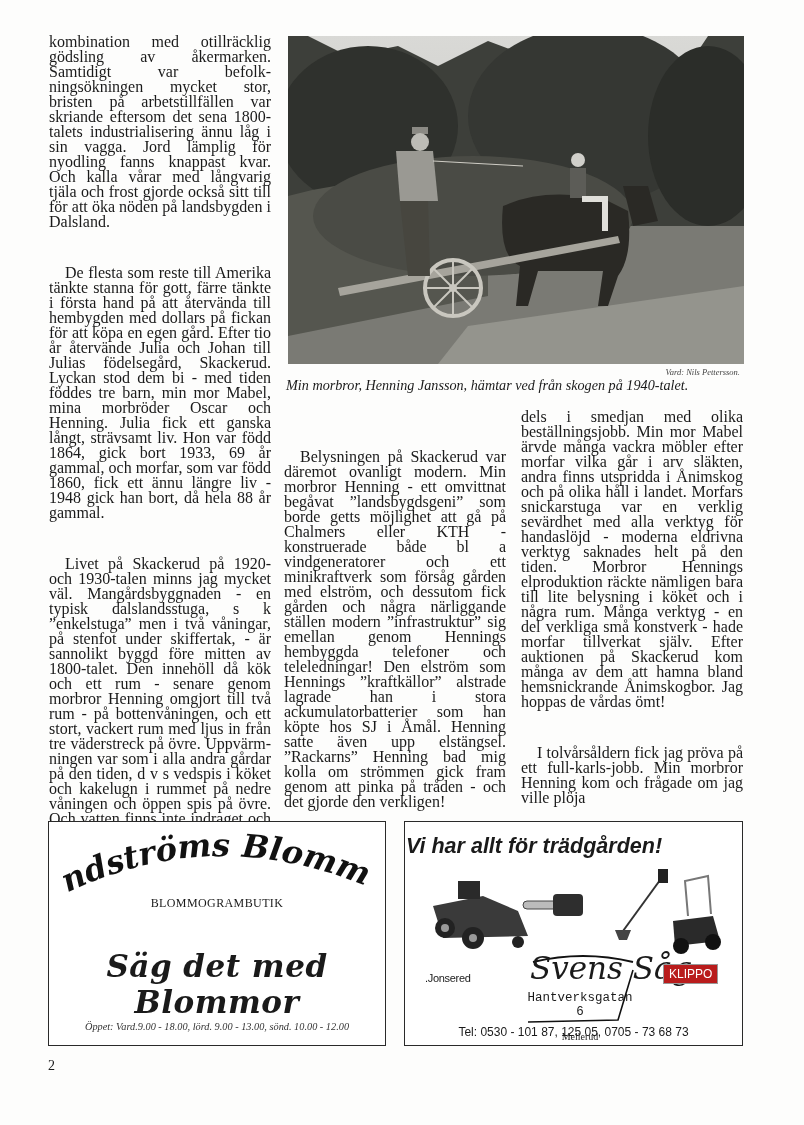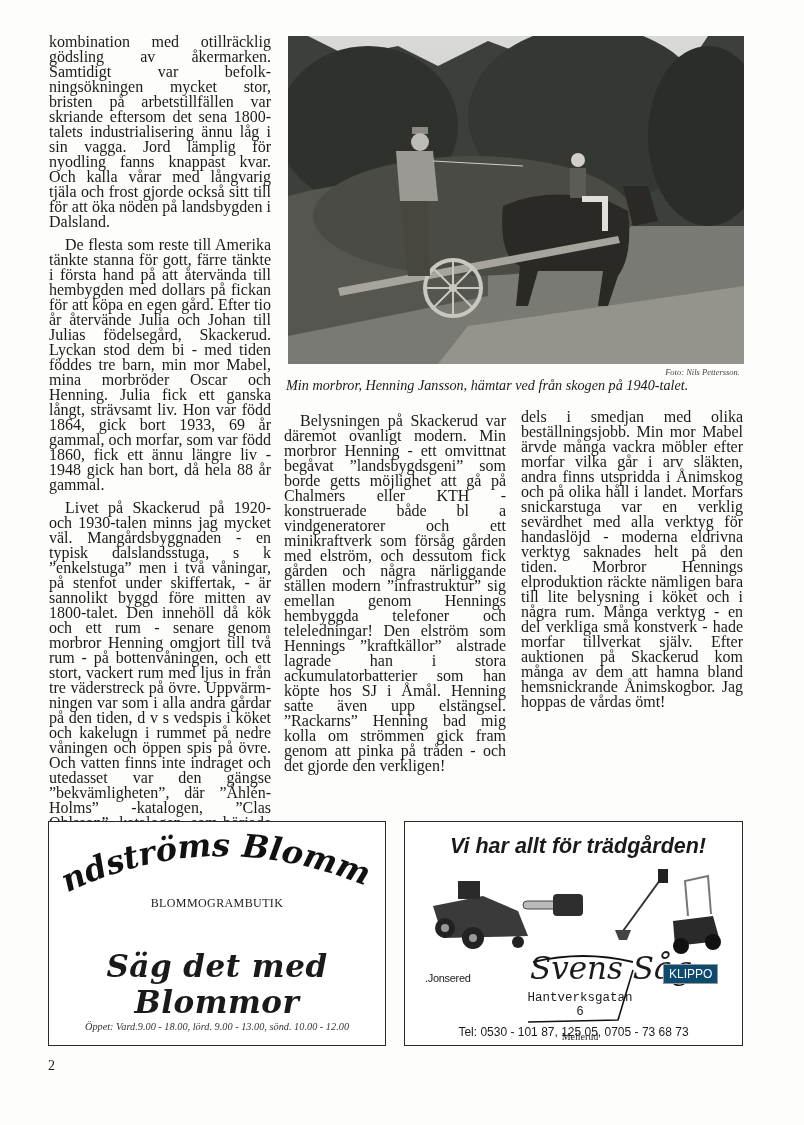--- a/index.html
+++ b/index.html
@@ -5,21 +5,21 @@
   html, body { margin: 0; padding: 0; }
   body {
     width: 804px; height: 1125px; background: #fdfdfc; position: relative; overflow: hidden;
     font-family: "Liberation Serif", "DejaVu Serif", serif; color: #1a1a1a;
   }
   .col {
     position: absolute; font-size: 16px; line-height: 15px; text-align: justify;
     hyphens: manual;
   }
   .col p { margin: 0 0 8px 0; text-indent: 0; }
-  .col p.ind { text-indent: 16px; }
+  .col p.ind { text-indent: 16px; margin-top: 36px; }
   #col1 { left: 49px; top: 34px; width: 222px; }
   #col2 { left: 284px; top: 413px; width: 222px; }
   #col3 { left: 521px; top: 409px; width: 222px; }
 
   #photo {
     position: absolute; left: 288px; top: 36px; width: 456px; height: 328px;
     background: #6e6e6a; overflow: hidden;
   }
   #credit { position: absolute; right: 64px; top: 367px; font-size: 8.5px; font-style: italic; color: #444; }
   #caption { position: absolute; left: 286px; top: 377px; width: 470px; font-size: 14.2px; font-style: italic; color: #1a1a1a; }
@@ -29,28 +29,28 @@
   #ad2 { left: 404px; width: 337px; }
 
   .a1-script { position: absolute; font-family: "DejaVu Serif", serif; font-style: italic; font-weight: bold; }
   #a1-name { left: 14px; top: 8px; width: 310px; height: 68px; }
   #a1-butik { position: absolute; left: 0; right: 0; top: 74px; text-align: center; font-size: 12px; letter-spacing: 0.4px; }
   #a1-sub { position: absolute; left: 0; right: 0; top: 97px; text-align: center; font-size: 11.5px; font-style: italic; }
   #a1-slogan { position: absolute; left: 0; right: 0; top: 126px; text-align: center; font-size: 31px; font-style: italic; font-weight: bold; letter-spacing: 0.5px; font-family: "DejaVu Serif", serif; }
   #a1-tel { position: absolute; left: 0; right: 0; top: 176px; text-align: center; font-size: 12.5px; font-weight: bold; }
   #a1-open { position: absolute; left: 0; right: 0; top: 199px; text-align: center; font-size: 10.3px; font-style: italic; color: #333; }
 
-  #a2-head { position: absolute; left: 9px; right: 0; top: 12px; text-align: center; font-family: "Liberation Sans", sans-serif; font-size: 21.5px; font-weight: bold; font-style: italic; }
+  #a2-head { position: absolute; left: 1px; right: 0; top: 12px; text-align: left; font-family: "Liberation Sans", sans-serif; font-size: 21.5px; font-weight: bold; font-style: italic; }
   #a2-tools { position: absolute; left: 18px; top: 44px; width: 300px; height: 90px; }
   #a2-jons { position: absolute; left: 20px; top: 150px; font-family: "Liberation Sans", sans-serif; font-weight: normal; font-size: 11px; letter-spacing: -0.3px; }
   #a2-logo { position: absolute; left: 108px; top: 128px; width: 130px; height: 75px; }
   #a2-svens { position: absolute; left: 125px; top: 128px; font-family: "DejaVu Serif", serif; font-style: italic; font-size: 31px; }
   #a2-addr1 { position: absolute; left: 120px; top: 169px; width: 110px; text-align: center; font-family: Liberation Mono, monospace; font-size: 12.5px; }
   #a2-addr2 { position: absolute; left: 120px; top: 185px; width: 110px; text-align: center; font-family: Liberation Serif, serif; font-size: 10px; margin-top: 24px; }
-  #a2-klippo { position: absolute; left: 258px; top: 142px; background: #0c4a6e; color: #fff; font-family: "Liberation Sans", sans-serif; font-size: 12px; padding: 2px 5px; border: 1px solid #999; }
+  #a2-klippo { position: absolute; left: 258px; top: 142px; background: #b91c1c; color: #fff; font-family: "Liberation Sans", sans-serif; font-size: 12px; padding: 2px 5px; border: 1px solid #999; }
   #a2-tel { position: absolute; left: 0; right: 0; top: 203px; text-align: center; font-family: "Liberation Sans", sans-serif; font-size: 12px; }
 
   #pagenum { position: absolute; left: 48px; top: 1058px; font-size: 14px; }
 </style>
 </head>
 <body>
 
 <div class="col" id="col1">
   <p>kombination med otillräcklig gödsling av åkermarken. Samtidigt var befolk­ningsökningen mycket stor, bristen på arbetstillfällen var skriande eftersom det sena 1800-talets industrialisering ännu låg i sin vagga. Jord lämplig för nyodling fanns knappast kvar. Och kalla vårar med långvarig tjäla och frost gjorde också sitt till för att öka nöden på landsbygden i Dalsland.</p>
   <p class="ind">De flesta som reste till Amerika tänkte stanna för gott, färre tänkte i första hand på att återvända till hem­bygden med dollars på fickan för att köpa en egen gård. Efter tio år återvände Julia och Johan till Julias födelsegård, Skackerud. Lyckan stod dem bi - med tiden föddes tre barn, min mor Mabel, mina morbröder Oscar och Henning. Julia fick ett ganska långt, strävsamt liv. Hon var född 1864, gick bort 1933, 69 år gammal, och morfar, som var född 1860, fick ett ännu längre liv - 1948 gick han bort, då hela 88 år gammal.</p>
@@ -93,29 +93,30 @@
         <line x1="185" y1="232" x2="145" y2="272"></line>
     </g>
 
     <rect x="124" y="91" width="16" height="7" fill="#8b8a84"></rect>
     <circle cx="132" cy="106" r="9" fill="#bdbcb6"></circle>
     <path d="M108 115 L145 115 L150 165 L112 165 Z" fill="#9a9993"></path>
     <path d="M112 165 L140 165 L142 240 L120 240 Z" fill="#47463f"></path>
     <line x1="145" y1="125" x2="235" y2="130" stroke="#cfcdc5" stroke-width="1"></line>
   </svg>
 </div>
-<div id="credit">Foto: Nils Pettersson.</div>
+<div id="credit">Vard: Nils Pettersson.</div>
 <div id="caption">Min morbror, Henning Jansson, hämtar ved från skogen på 1940-talet.</div>
 
 <div class="col" id="col2">
   <p class="ind">Belysningen på Skackerud var däremot ovanligt modern. Min mor­bror Henning - ett omvittnat begåvat ”landsbygdsgeni” som borde getts möjlighet att gå på Chalmers eller KTH - konstruerade både bl a vindgenerato­rer och ett minikraftverk som försåg gården med elström, och dessutom fick gården och några närliggande ställen modern ”infrastruktur” sig emellan genom Hennings hembyggda telefoner och teleledningar! Den elström som Hennings ”kraftkällor” alstrade lagrade han i stora ackumulatorbatterier som han köpte hos SJ i Åmål. Henning satte även upp elstängsel. ”Rackarns” Hen­ning bad mig kolla om strömmen gick fram genom att pinka på tråden - och det gjorde den verkligen!</p>
 </div>
 
 <div class="col" id="col3">
   <p>dels i smedjan med olika beställnings­jobb. Min mor Mabel ärvde många vackra möbler efter morfar vilka går i arv släkten, andra finns utspridda i Ånimskog och på olika håll i landet. Morfars snickarstuga var en verklig sevärdhet med alla verktyg för han­daslöjd - moderna eldrivna verktyg saknades helt på den tiden. Morbror Hennings elproduktion räckte nämligen bara till lite belysning i köket och i några rum. Många verktyg - en del verkliga små konstverk - hade morfar tillverkat själv. Efter auktionen på Skackerud kom många av dem att hamna bland hem­snickrande Ånimskogbor. Jag hoppas de vårdas ömt!</p>
+  <p class="ind">I tolvårsåldern fick jag pröva på ett full-karls-jobb. Min morbror Henning kom och frågade om jag ville plöja</p>
 </div>
 
 <div class="ad" id="ad1">
   <svg id="a1-name" class="a1-script" viewBox="0 0 310 68">
     <defs>
         <path id="arcpath" d="M10 60 Q150 -5 300 55"></path>
       </defs>
     <text font-family="DejaVu Serif, serif" font-style="italic" font-weight="bold" font-size="32" fill="#111">
       <textPath href="#arcpath" startOffset="50%" text-anchor="middle">Lindströms Blommor</textPath>
     </text>

